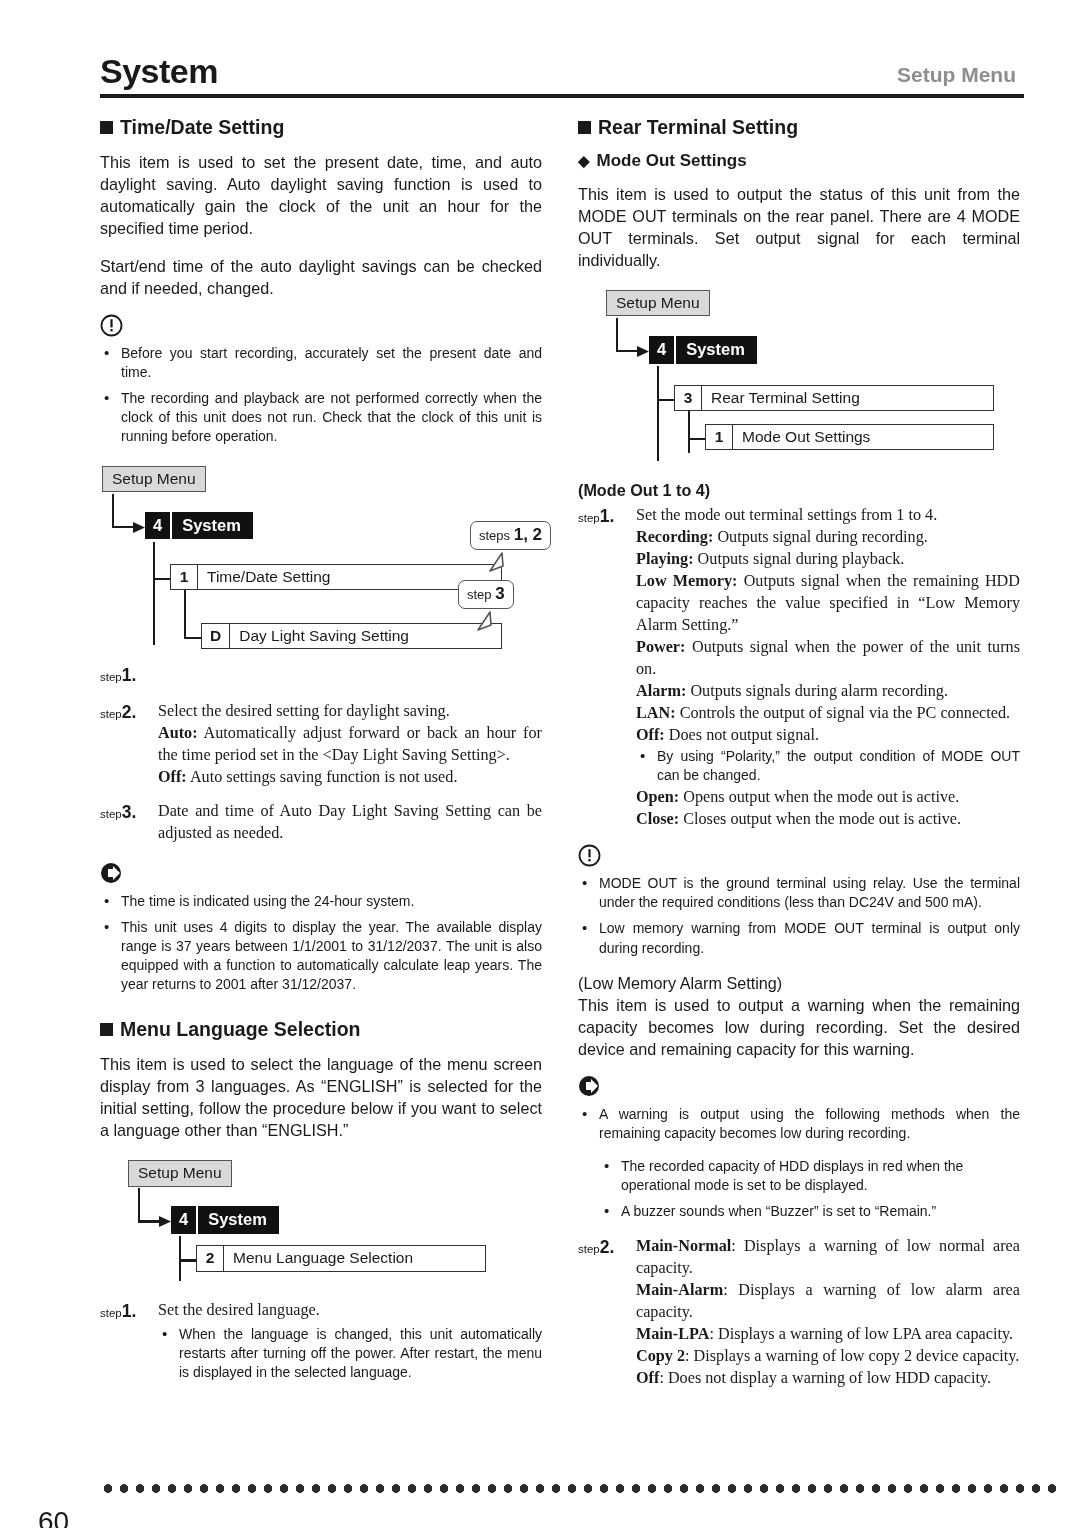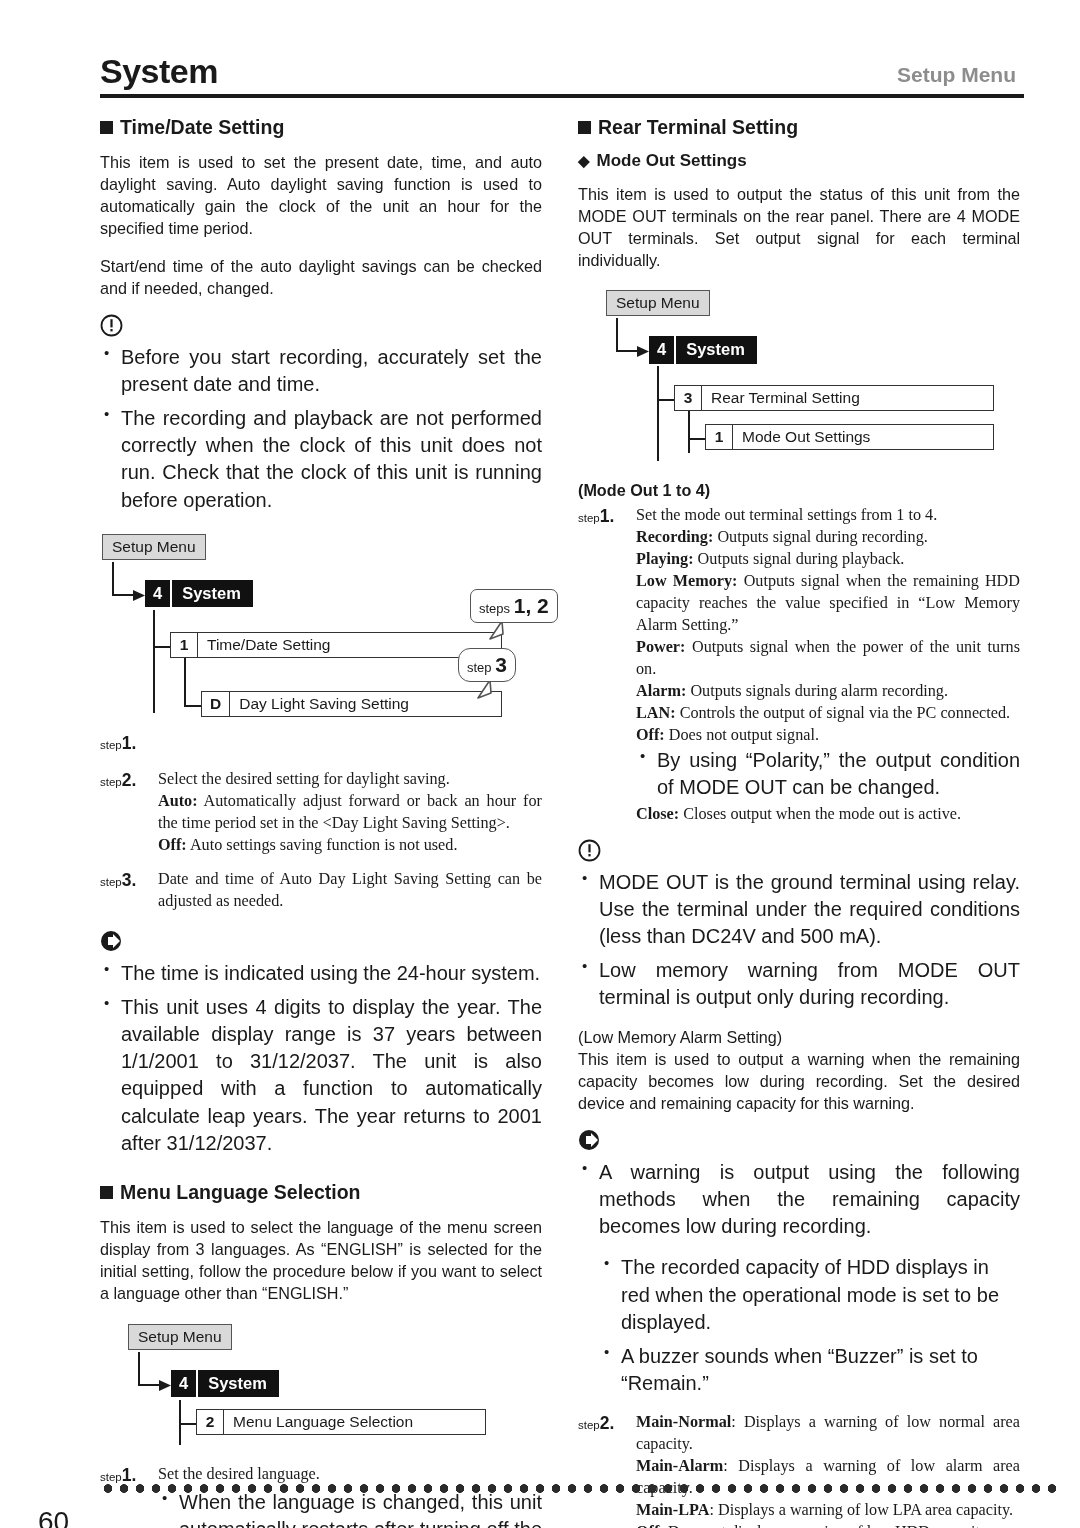--- a/index.html
+++ b/index.html
@@ -115,21 +115,21 @@
   }
   svg.notice-ico { display: block; }
 
   
   ul.bul {
     list-style: none;
     margin: 0 0 14px 0;
     padding: 0;
   }
   ul.bul > li {
-    font-size: 20px;
+    font-size: 14px;
     line-height: 1.36;
     position: relative;
     padding-left: 21px;
     margin-bottom: 7px;
     text-align: justify;
   }
   ul.bul > li:last-child { margin-bottom: 0; }
   ul.bul > li::before {
     content: "\2022";
     position: absolute;
@@ -219,21 +219,21 @@
     position: absolute;
     background: #fff;
     border: 1.6px solid #555;
     border-radius: 7px;
     font-size: 13px;
     padding: 3px 8px 4px 8px;
     line-height: 1.2;
     white-space: nowrap;
     z-index: 4;
   }
-  .callout b { font-size: 21px; font-weight: bold; }
+  .callout b { font-size: 17px; font-weight: bold; }
   .callout-tail {
     position: absolute;
     z-index: 3;
   }
 
   .conn { position: absolute; background: #1a1a1a; z-index: 1; }
 
   
   .footer-dots {
     position: absolute;
@@ -327,21 +327,21 @@
           <path d="M18,1 L6,19 L19,14 Z" fill="#fff" stroke="#555" stroke-width="1.6" stroke-linejoin="round"></path>
         </svg>
         <div class="callout" style="left:370px;top:61px;">
           <span>steps</span>
           <b>1, 2</b>
         </div>
 
         <svg class="callout-tail" style="left:372px;top:151px;" width="26" height="24" viewBox="0 0 26 24">
           <path d="M18,1 L6,19 L19,14 Z" fill="#fff" stroke="#555" stroke-width="1.6" stroke-linejoin="round"></path>
         </svg>
-        <div class="callout" style="left:358px;top:120px;border-radius:12px;">
+        <div class="callout" style="left:358px;top:120px;">
           <span>step</span>
           <b>3</b>
         </div>
       </div>
 
       <ul class="steps">
         <li>
           <span class="step-tag"><span class="sw">step</span><span class="sn">1.</span></span>
         </li>
         <li>
@@ -465,20 +465,21 @@
             <span class="ln"><b>Recording:</b><span> Outputs signal during recording.</span></span>
             <span class="ln"><b>Playing:</b><span> Outputs signal during playback.</span></span>
             <span class="ln"><b>Low Memory:</b><span> Outputs signal when the remaining HDD capacity reaches the value specified in “Low Memory Alarm Setting.”</span></span>
             <span class="ln"><b>Power:</b><span> Outputs signal when the power of the unit turns on.</span></span>
             <span class="ln"><b>Alarm:</b><span> Outputs signals during alarm recording.</span></span>
             <span class="ln"><b>LAN:</b><span> Controls the output of signal via the PC connected.</span></span>
             <span class="ln"><b>Off:</b><span> Does not output signal.</span></span>
             <ul class="bul" style="margin:1px 0 1px 0;">
               <li>By using “Polarity,” the output condition of MODE OUT can be changed.</li>
             </ul>
+            <span class="ln"><b>Open:</b><span> Opens output when the mode out is active.</span></span>
             <span class="ln"><b>Close:</b><span> Closes output when the mode out is active.</span></span>
           </span>
         </li>
       </ul>
 
       <div class="icon-row" style="margin-top:9px;">
         <svg class="notice-ico" width="23" height="23" viewBox="0 0 23 23">
           <circle cx="11.5" cy="11.5" r="10" fill="none" stroke="#1a1a1a" stroke-width="1.8"></circle>
           <rect x="10.4" y="5.2" width="2.2" height="8.2" fill="#1a1a1a"></rect>
           <rect x="10.4" y="15" width="2.2" height="2.4" fill="#1a1a1a"></rect>
@@ -508,20 +509,21 @@
         <li>A buzzer sounds when “Buzzer” is set to “Remain.”</li>
       </ul>
 
       <ul class="steps" style="margin-top:12px;">
         <li>
           <span class="step-tag"><span class="sw">step</span><span class="sn">2.</span></span>
           <span class="step-body">
             <span class="ln"><b>Main-Normal</b><span>: Displays a warning of low normal area capacity.</span></span>
             <span class="ln"><b>Main-Alarm</b><span>: Displays a warning of low alarm area capacity.</span></span>
             <span class="ln"><b>Main-LPA</b><span>: Displays a warning of low LPA area capacity.</span></span>
+            <span class="ln"><b>Copy 2</b><span>: Displays a warning of low copy 2 device capacity.</span></span>
             <span class="ln"><b>Off</b><span>: Does not display a warning of low HDD capacity.</span></span>
           </span>
         </li>
       </ul>
 
     </div>
   </div>
 
   <div class="footer-dots"></div>
   <div class="page-num">60</div>

